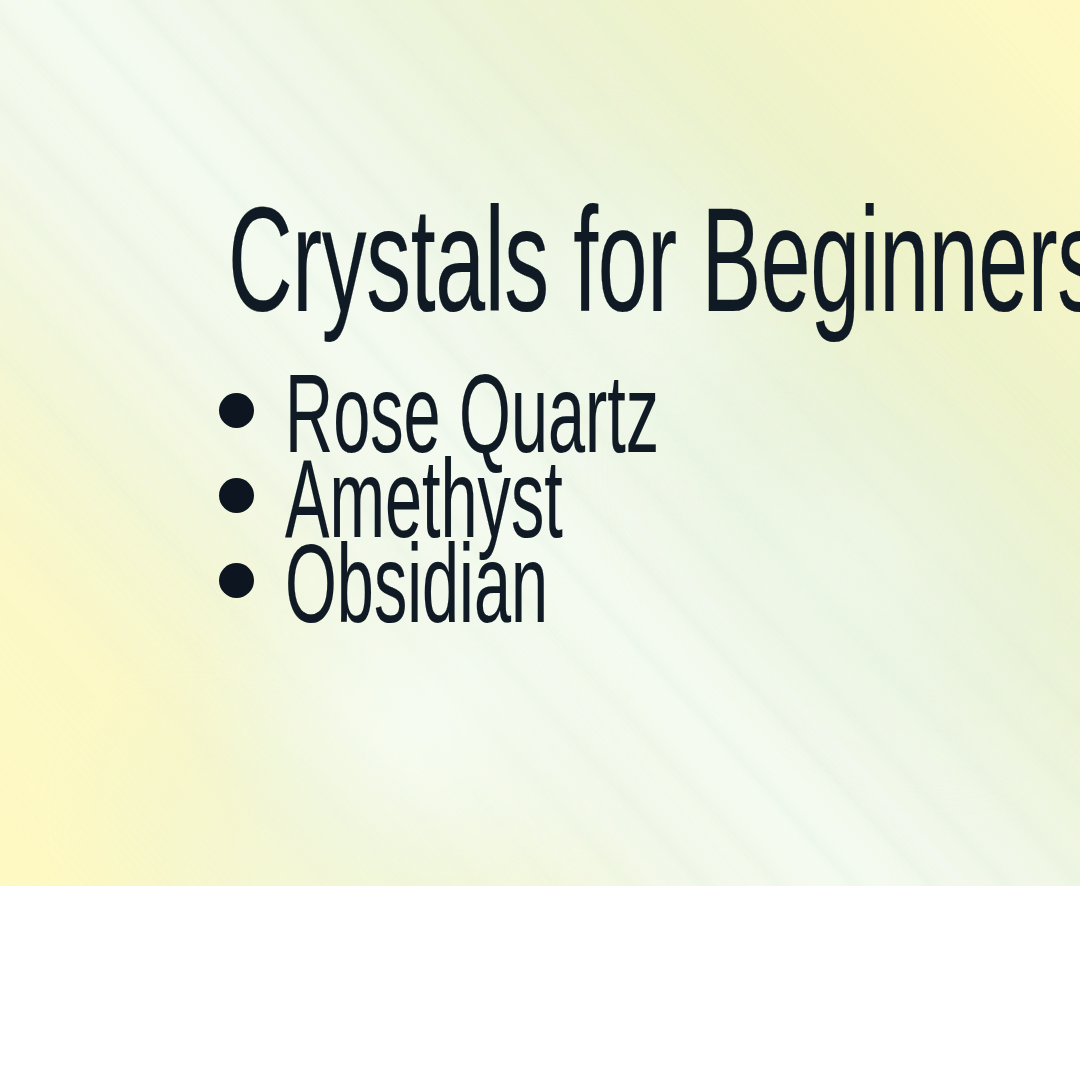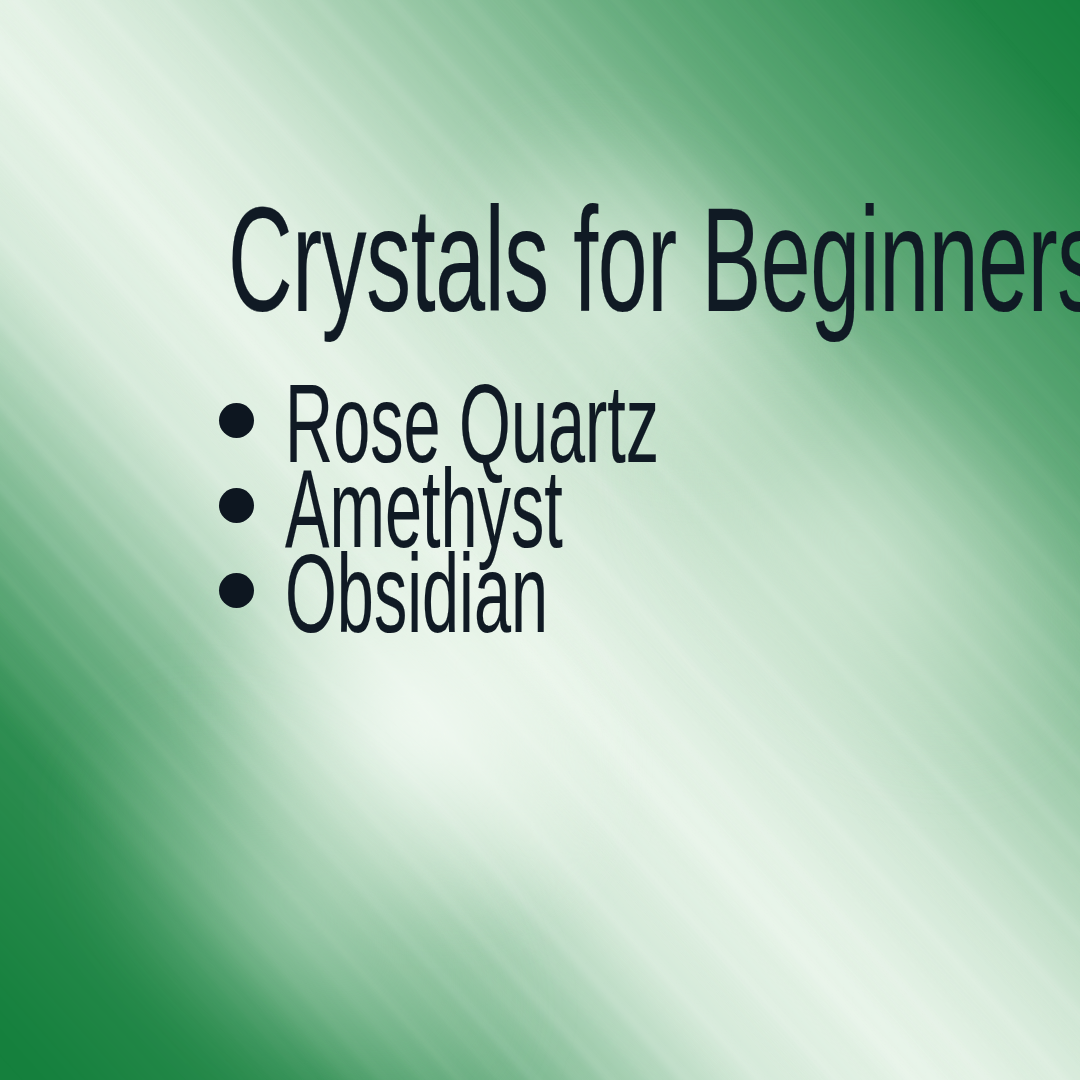--- a/index.html
+++ b/index.html
@@ -4,23 +4,23 @@
 <style>
   html, body {
     margin: 0;
     padding: 0;
     background: #ffffff;
   }
 
   #poster {
     position: relative;
     width: 1080px;
-    height: 1080px;
+    height: 886px;
     overflow: hidden;
-    background: #15803d;
+    background: #fef9c3;
     font-family: "Liberation Sans", sans-serif;
   }
 
   
   .tex {
     position: absolute;
     pointer-events: none;
   }
 
   
@@ -150,21 +150,21 @@
     white-space: nowrap;
     
     transform: scaleX(0.70) scaleY(1.16);
     transform-origin: left top;
     -webkit-text-stroke: 0.2px #101a24;
   }
 
   .list {
     position: absolute;
     left: 219px;
-    top: 378px;
+    top: 368px;
     margin: 0;
     padding: 0;
     list-style: none;
   }
 
   .list-item {
     display: flex;
     align-items: center;
     height: 85px;
   }

